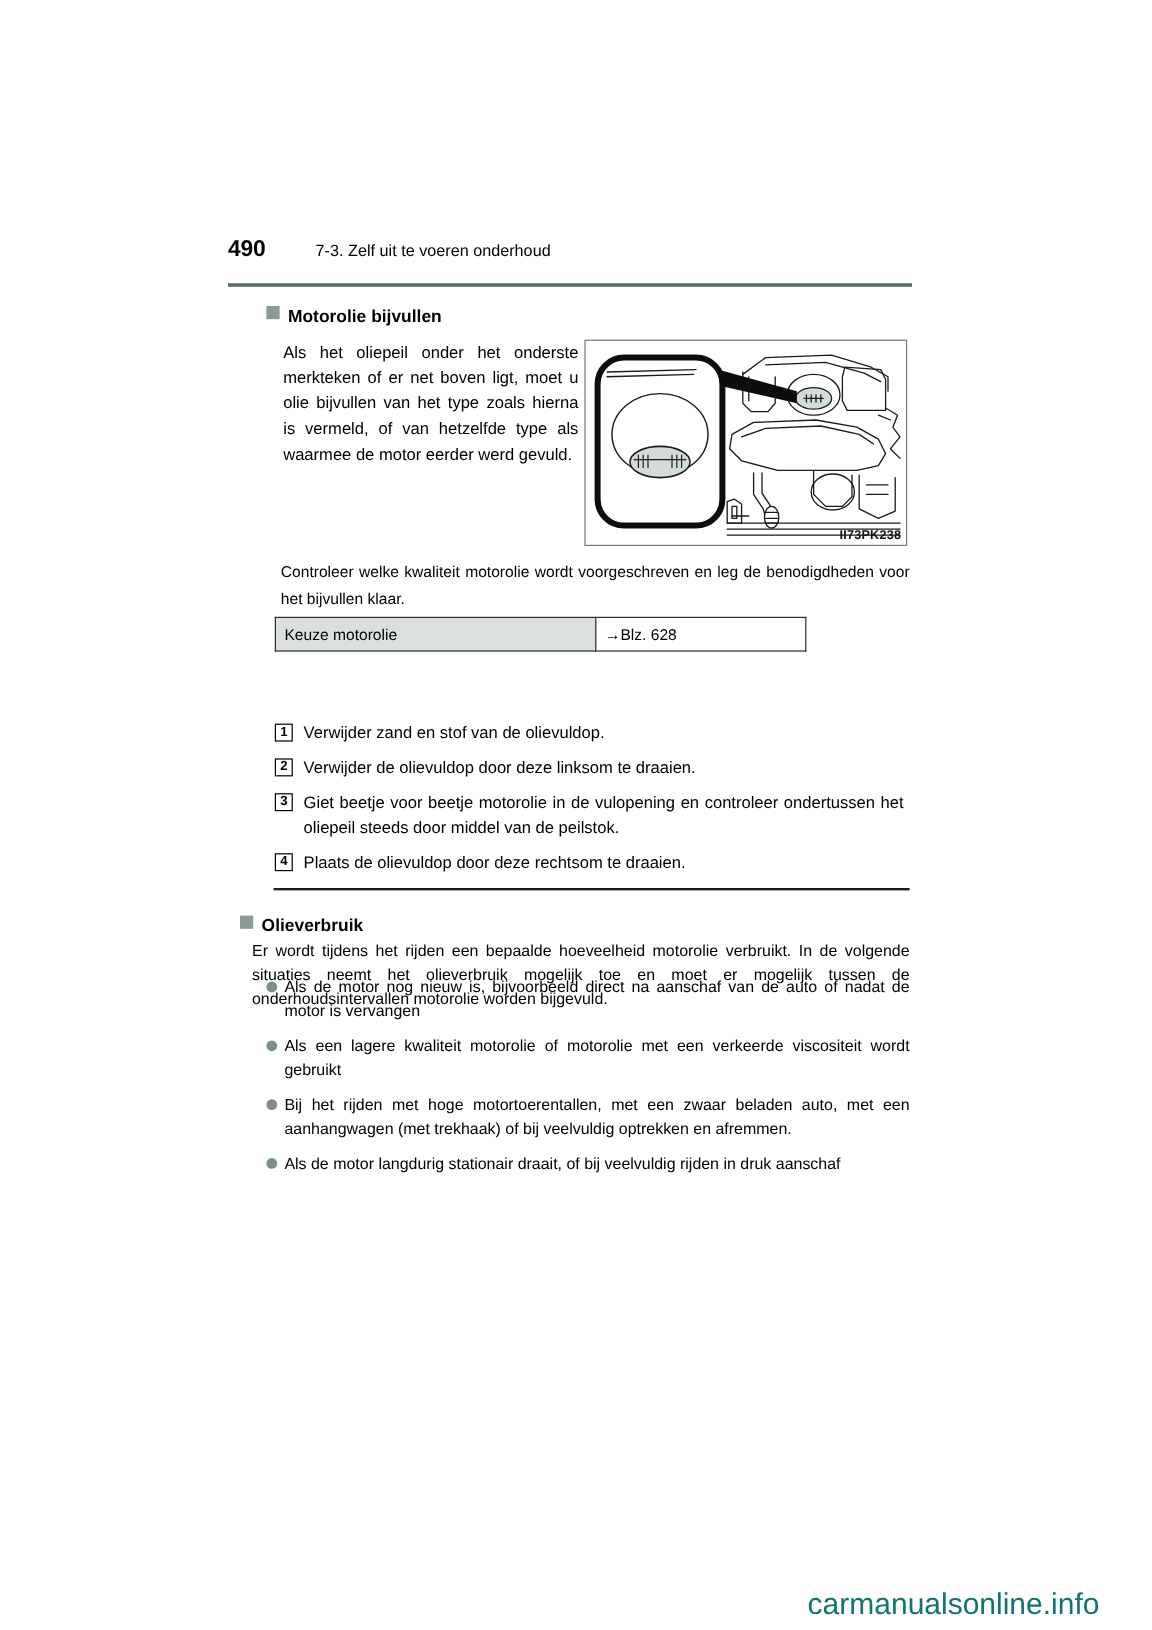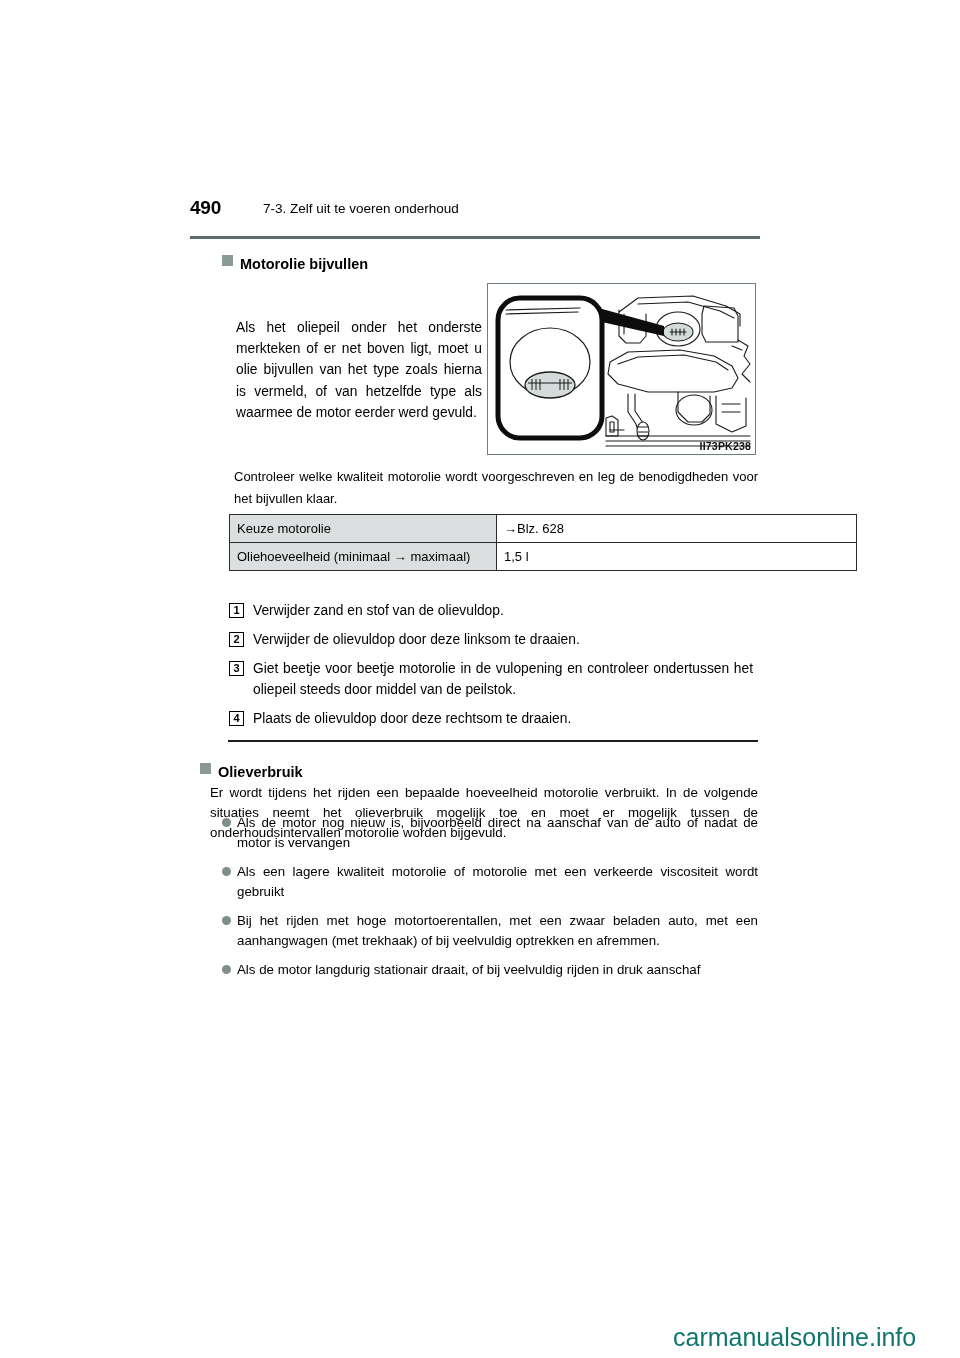--- a/index.html
+++ b/index.html
@@ -76,21 +76,20 @@
 
   
   .intro-text {
     position: absolute;
     left: 236px;
     top: 283px;
     width: 246px;
     font-size: 13.8px;
     line-height: 21.2px;
     text-align: justify;
-    margin-top: 34px;
   }
 
   
   .figure {
     position: absolute;
     left: 487px;
     top: 283px;
     width: 269px;
     height: 172px;
     border: 1px solid #6d7a7f;
@@ -117,21 +116,21 @@
     font-size: 13px;
     line-height: 21.5px;
     text-align: justify;
   }
 
   
   .spec-table {
     position: absolute;
     left: 229px;
     top: 514px;
-    width: 628px;
+    width: 443px;
     border-collapse: collapse;
     font-size: 13px;
   }
   .spec-table td {
     border: 1px solid #2b2b2b;
     height: 28px;
     padding: 2px 7px;
     vertical-align: middle;
     line-height: 17px;
   }
@@ -318,24 +317,20 @@
   </div>
 
   <div class="body-para">Controleer welke kwaliteit motorolie wordt voorgeschreven en leg de benodigdheden voor het bijvullen klaar.</div>
 
   <table class="spec-table">
     <tbody>
       <tr>
         <td class="k">Keuze motorolie</td>
         <td class="v">→Blz. 628</td>
       </tr>
-      <tr>
-        <td class="k">Oliehoeveelheid (minimaal → maximaal)</td>
-        <td class="v">1,5 l</td>
-      </tr>
     </tbody>
   </table>
 
   <div class="steps">
     <div class="step">
       <div class="step-num">1</div>
       <div class="step-text">Verwijder zand en stof van de olievuldop.</div>
     </div>
     <div class="step">
       <div class="step-num">2</div>

